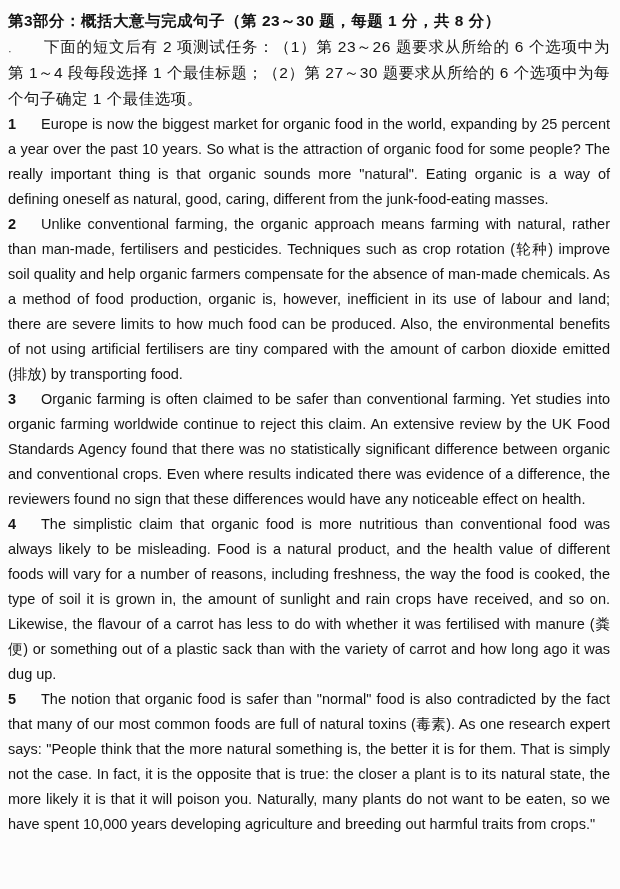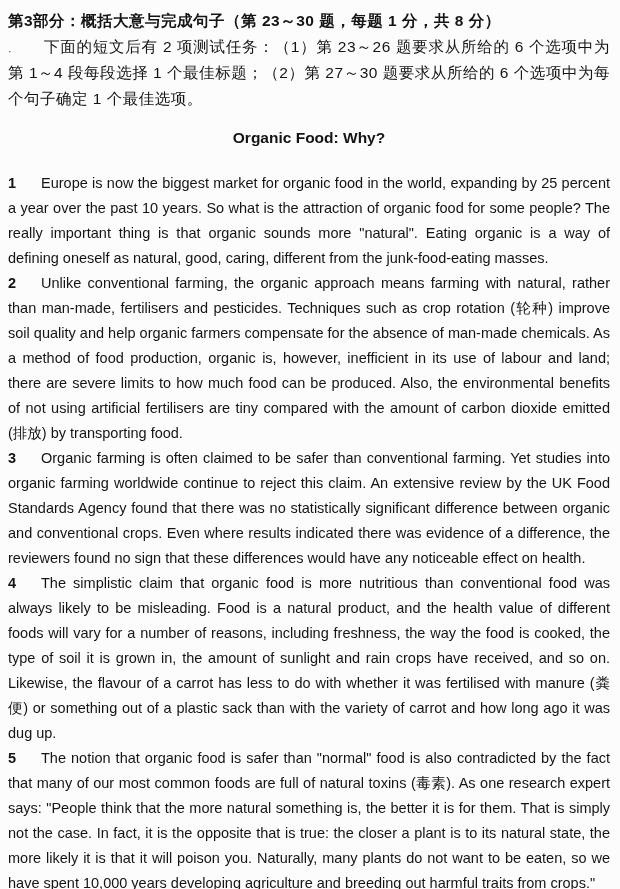--- a/index.html
+++ b/index.html
@@ -67,21 +67,20 @@
 </style>
 </head>
 <body>
 
 <div class="page">
 
   <p class="section-title">第3部分：概括大意与完成句子（第 23～30 题，每题 1 分，共 8 分）</p>
 
   <p class="instructions"><span class="margin-mark">·</span><span>下面的短文后有 2 项测试任务：（1）第 23～26 题要求从所给的 6 个选项中为第 1～4 段每段选择 1 个最佳标题；（2）第 27～30 题要求从所给的 6 个选项中为每个句子确定 1 个最佳选项。</span></p>
 
-  <h1 class="article-title">Organic Food: Why?</h1>
 
   <p class="para"><span class="pnum">1</span><span class="ptext">Europe is now the biggest market for organic food in the world, expanding by 25 percent a year over the past 10 years. So what is the attraction of organic food for some people? The really important thing is that organic sounds more "natural". Eating organic is a way of defining oneself as natural, good, caring, different from the junk-food-eating masses.</span></p>
 
   <p class="para"><span class="pnum">2</span><span class="ptext">Unlike conventional farming, the organic approach means farming with natural, rather than man-made, fertilisers and pesticides. Techniques such as crop rotation (轮种) improve soil quality and help organic farmers compensate for the absence of man-made chemicals. As a method of food production, organic is, however, inefficient in its use of labour and land; there are severe limits to how much food can be produced. Also, the environmental benefits of not using artificial fertilisers are tiny compared with the amount of carbon dioxide emitted (排放) by transporting food.</span></p>
 
   <p class="para"><span class="pnum">3</span><span class="ptext">Organic farming is often claimed to be safer than conventional farming. Yet studies into organic farming worldwide continue to reject this claim. An extensive review by the UK Food Standards Agency found that there was no statistically significant difference between organic and conventional crops. Even where results indicated there was evidence of a difference, the reviewers found no sign that these differences would have any noticeable effect on health.</span></p>
 
   <p class="para"><span class="pnum">4</span><span class="ptext">The simplistic claim that organic food is more nutritious than conventional food was always likely to be misleading. Food is a natural product, and the health value of different foods will vary for a number of reasons, including freshness, the way the food is cooked, the type of soil it is grown in, the amount of sunlight and rain crops have received, and so on. Likewise, the flavour of a carrot has less to do with whether it was fertilised with manure (粪便) or something out of a plastic sack than with the variety of carrot and how long ago it was dug up.</span></p>
 
   <p class="para"><span class="pnum">5</span><span class="ptext">The notion that organic food is safer than "normal" food is also contradicted by the fact that many of our most common foods are full of natural toxins (毒素). As one research expert says: "People think that the more natural something is, the better it is for them. That is simply not the case. In fact, it is the opposite that is true: the closer a plant is to its natural state, the more likely it is that it will poison you. Naturally, many plants do not want to be eaten, so we have spent 10,000 years developing agriculture and breeding out harmful traits from crops."</span></p>

